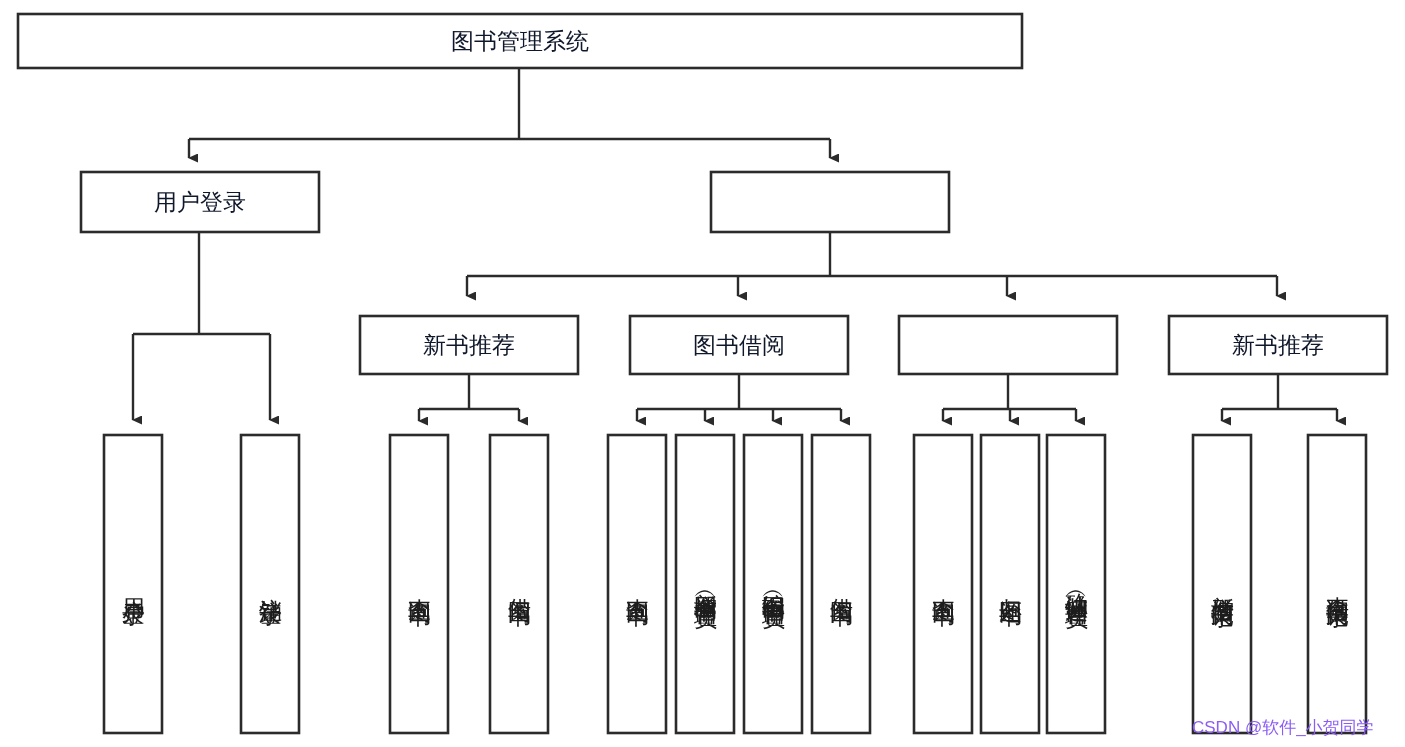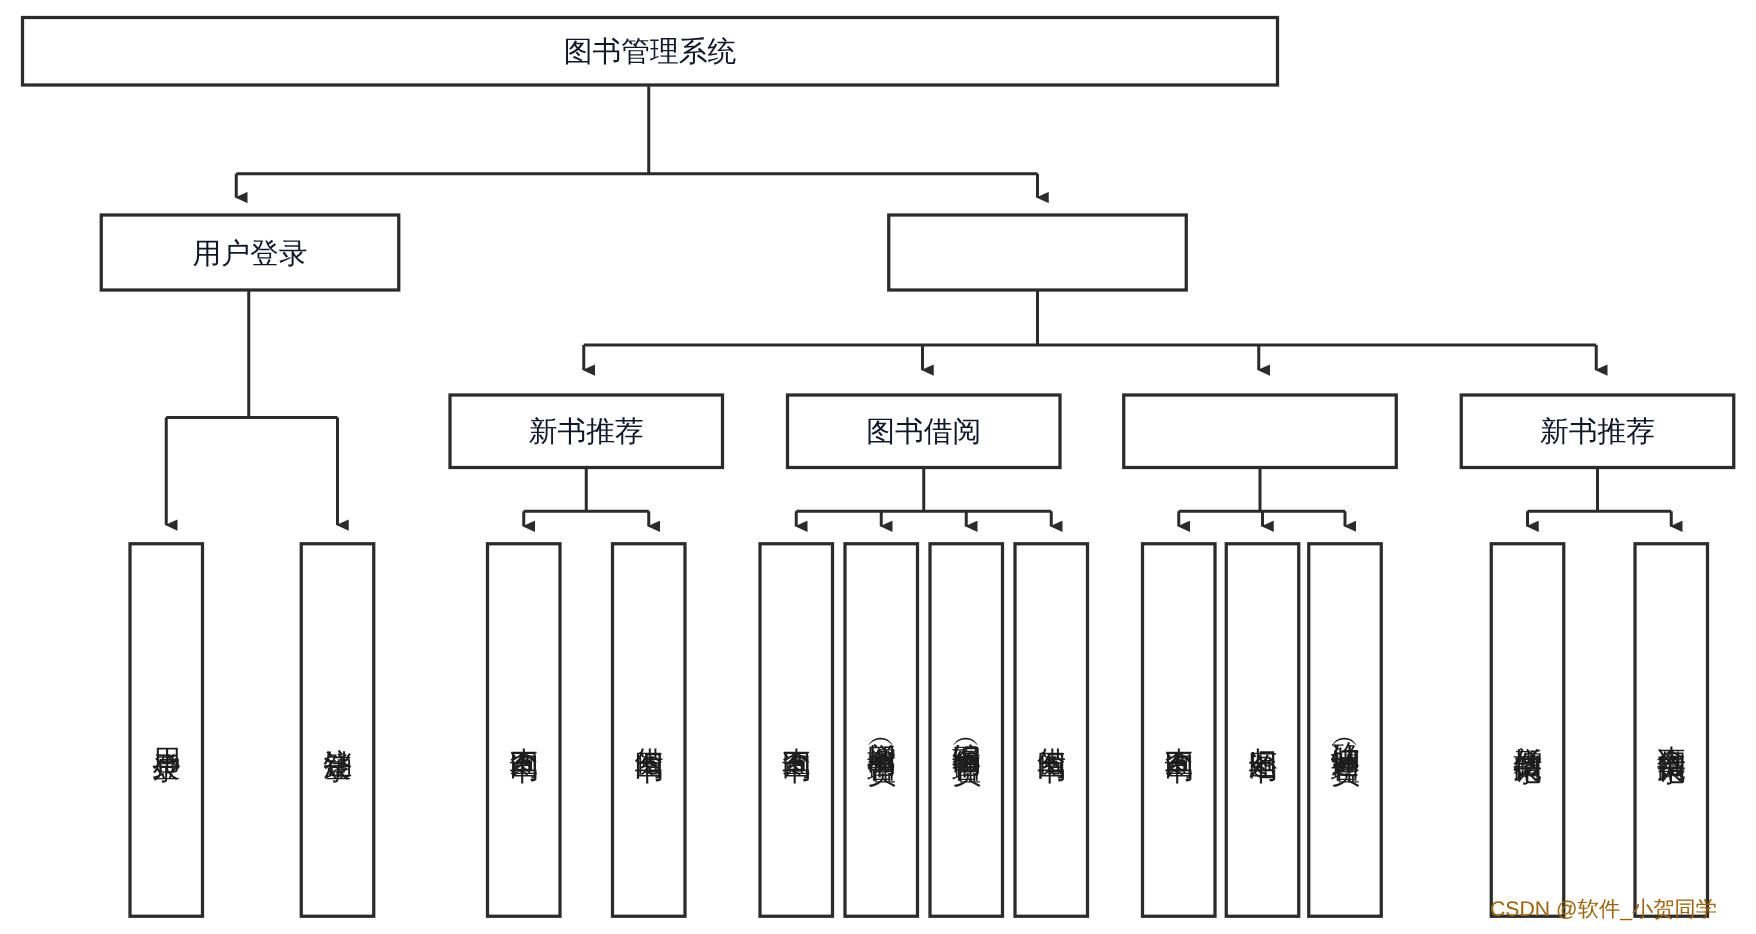--- a/index.html
+++ b/index.html
@@ -64,21 +64,21 @@
     justify-content: center;
     text-align: center;
     pointer-events: none;
   }
   .watermark {
     position: absolute;
     left: 1192px;
     top: 716px;
     font-family: "Liberation Sans", "DejaVu Sans", sans-serif;
     font-size: 17px;
-    color: #a16207;
+    color: #8b5cf6;
     white-space: nowrap;
     pointer-events: none;
   }
 </style>
 </head>
 <body>
 
 <div id="diagram-root">
 
   <svg id="flow-svg" viewBox="0 0 1405 747">

